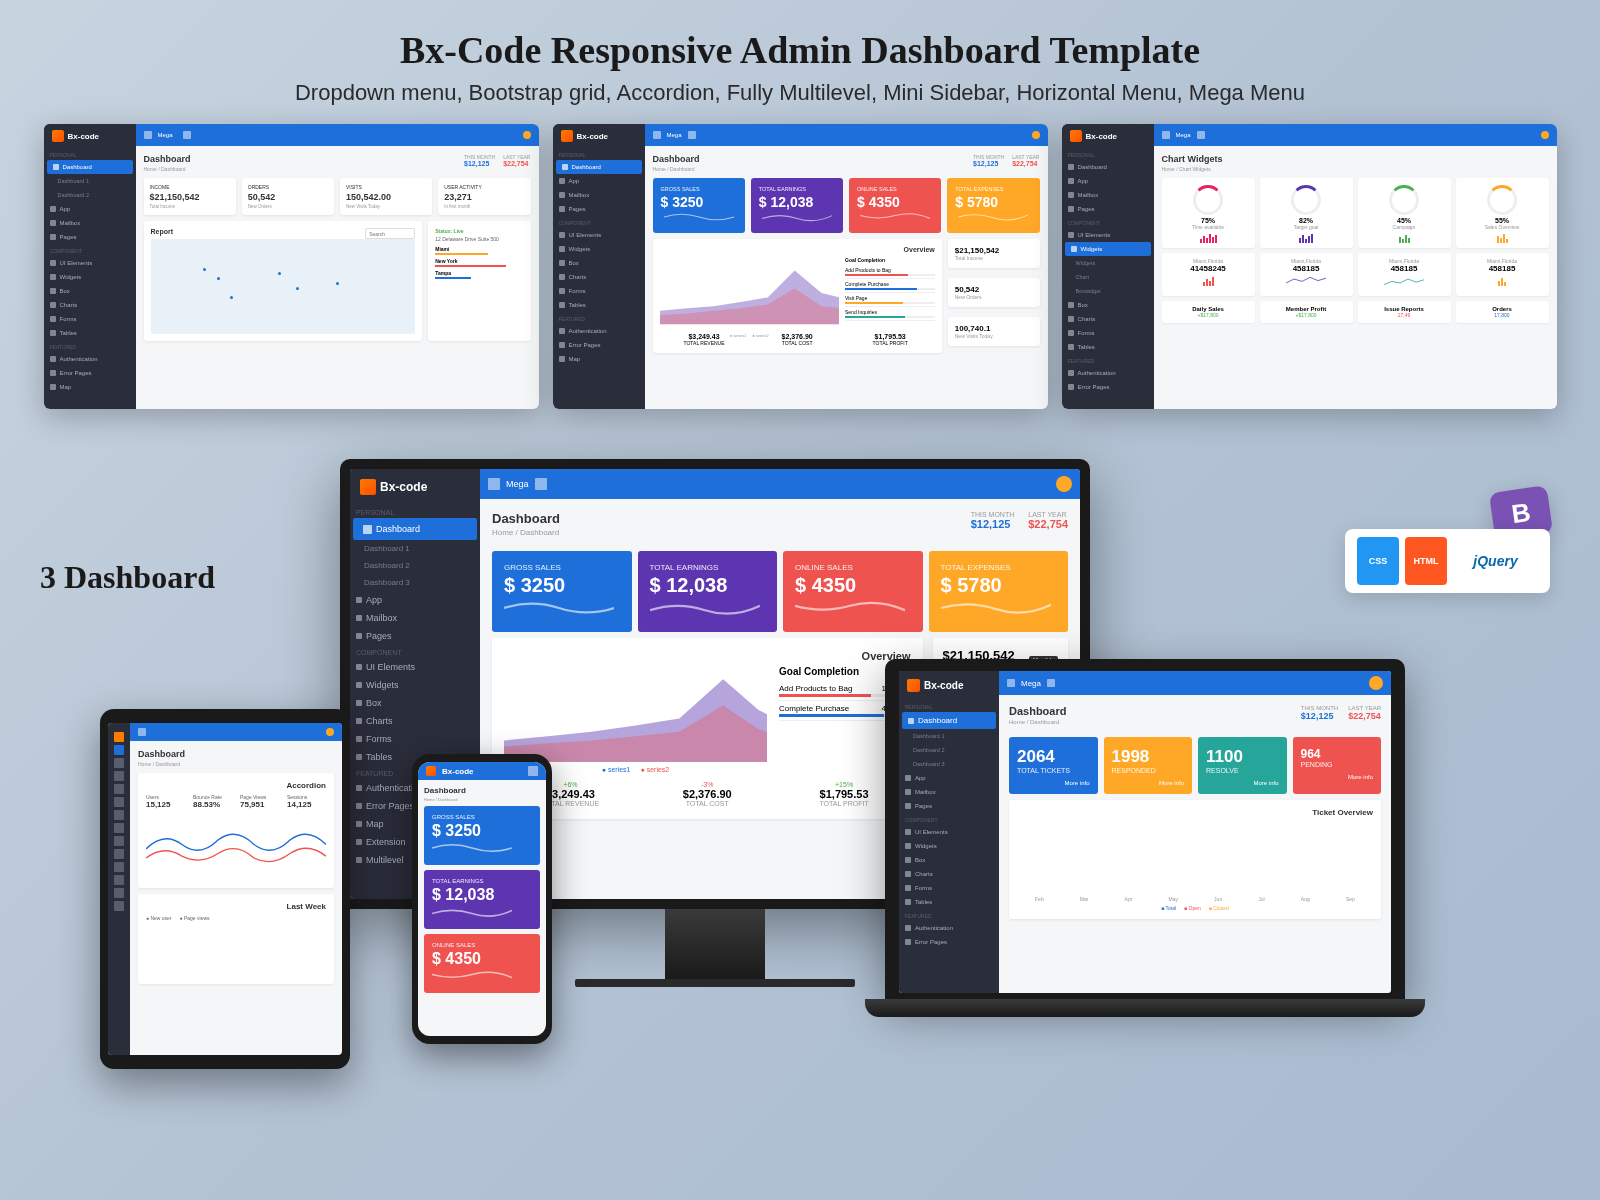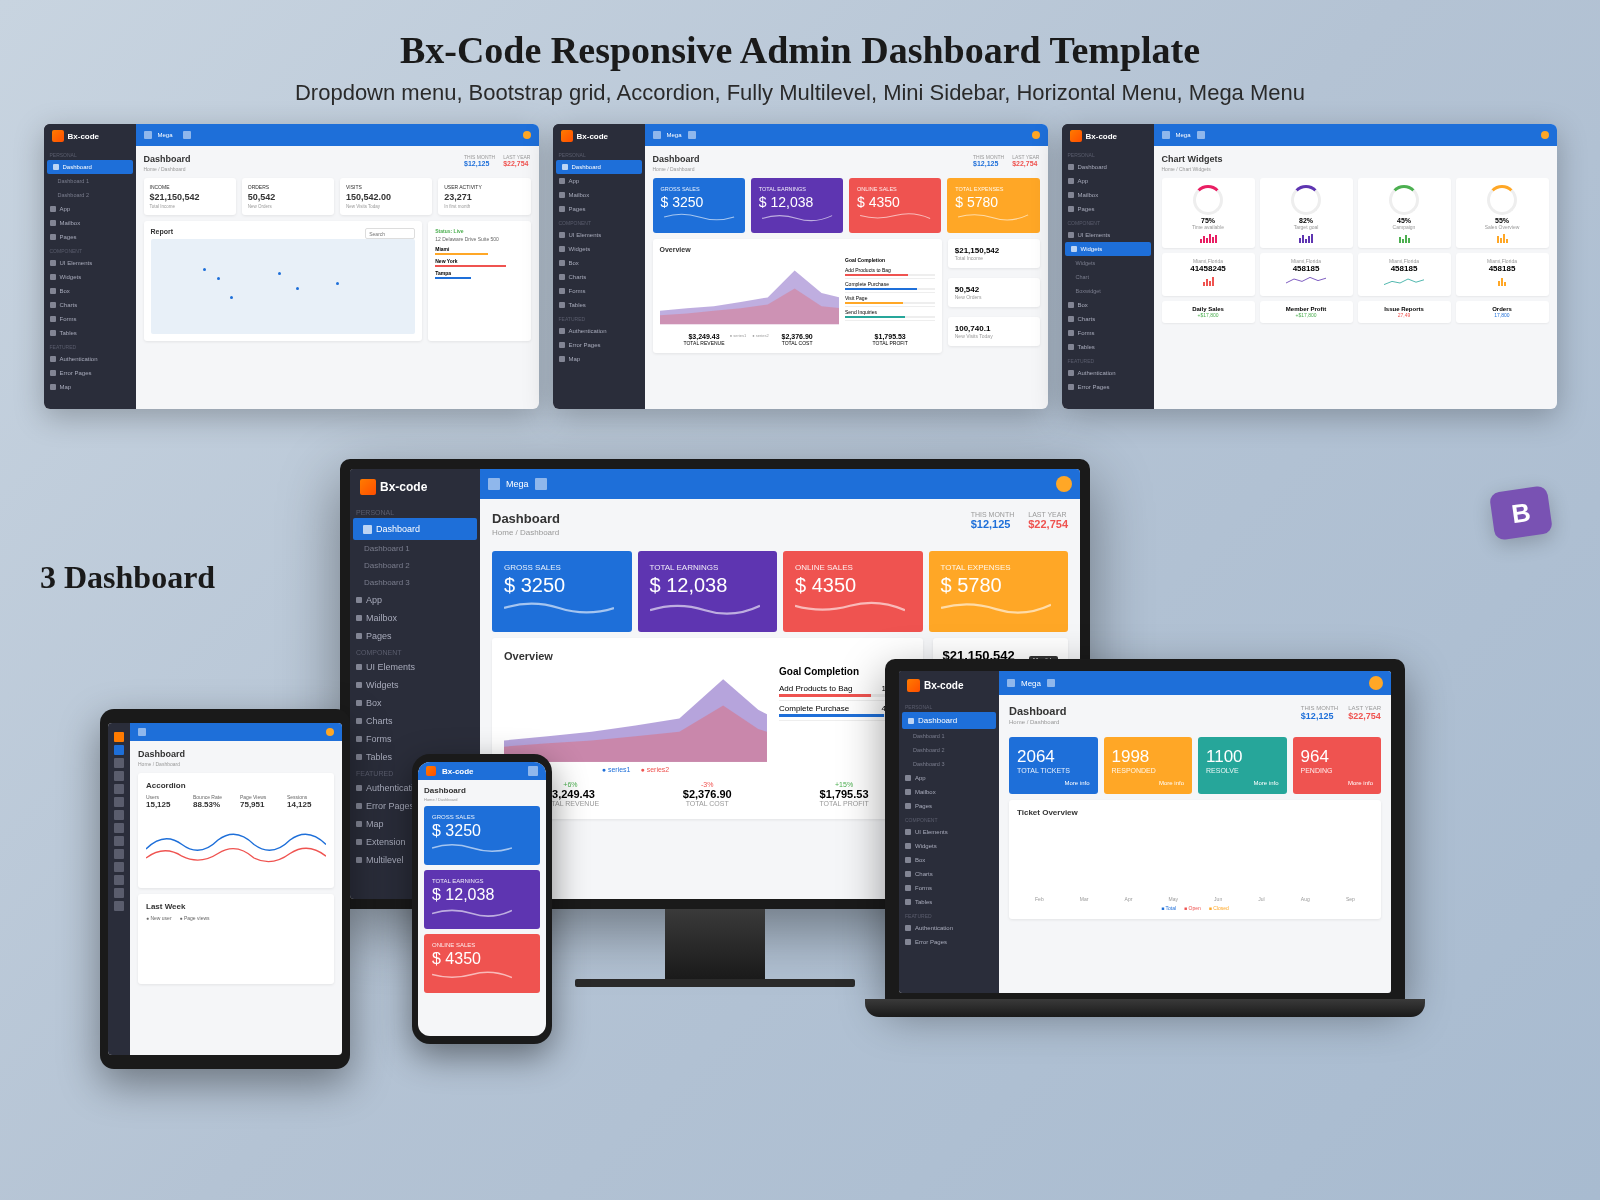--- a/index.html
+++ b/index.html
@@ -23,21 +23,21 @@
 .topbar-icon { width: 8px; height: 8px; background: rgba(255,255,255,0.5); border-radius: 1px; }
 .main-area { flex: 1; padding: 8px; overflow: hidden; }
 .page-title { font-size: 9px; font-weight: 600; color: #333; margin-bottom: 2px; }
 .breadcrumb { font-size: 5px; color: #999; margin-bottom: 6px; }
 .stat-row { display: flex; gap: 6px; margin-bottom: 6px; }
 .stat-card { flex: 1; background: #fff; border-radius: 3px; padding: 6px; box-shadow: 0 1px 3px rgba(0,0,0,0.08); }
 .stat-label { font-size: 5px; opacity: 0.85; text-transform: uppercase; }
 .stat-value { font-size: 11px; font-weight: 600; margin-top: 2px; }
 .stat-sub { font-size: 4.5px; margin-top: 2px; }
 .panel { background: #fff; border-radius: 3px; padding: 7px; box-shadow: 0 1px 3px rgba(0,0,0,0.08); margin-bottom: 6px; }
-.panel-title { font-size: 7px; font-weight: 600; color: #333; margin-bottom: 4px; }
+.panel-title { font-size: 7px; font-weight: 600; color: #333; margin-bottom: 4px; text-align: right; }
 .wave { width: 100%; height: 100%; }
 .world-map { height: 95px; background: #e8f0f8; border-radius: 2px; position: relative; }
 .map-dot { position: absolute; width: 3px; height: 3px; background: #1e6fd9; border-radius: 50%; }
 .middle-section { position: relative; margin-top: 50px; height: 720px; }
 .dash-label { position: absolute; left: 40px; top: 100px; font-size: 32px; font-weight: 700; color: #1a1a1a; font-family: Georgia, serif; }
 .monitor { position: absolute; left: 340px; top: 0; width: 750px; }
 .monitor-screen { width: 750px; height: 450px; background: #1a1a1a; border-radius: 10px; padding: 10px; box-shadow: 0 20px 60px rgba(0,0,0,0.4); }
 .monitor-inner { width: 100%; height: 100%; background: #f5f6f8; border-radius: 4px; overflow: hidden; display: flex; }
 .monitor-stand { width: 100px; height: 70px; background: linear-gradient(#3a3a3a, #1a1a1a); margin: 0 auto; }
 .monitor-base { width: 280px; height: 8px; background: #2a2a2a; margin: 0 auto; border-radius: 2px; }
@@ -63,21 +63,21 @@
 .donut::after { content: ''; position: absolute; top: 22%; left: 22%; width: 56%; height: 56%; background: #fff; border-radius: 50%; }
 .bars-chart { display: flex; gap: 4px; height: 75px; align-items: flex-end; justify-content: space-around; padding: 4px; }
 .bar-group { display: flex; gap: 1px; align-items: flex-end; }
 .bar-group span { width: 3px; }
 .widget-grid { display: grid; grid-template-columns: repeat(4, 1fr); gap: 5px; }
 .widget-card { background: #fff; border-radius: 3px; padding: 5px; box-shadow: 0 1px 2px rgba(0,0,0,0.06); text-align: center; }
 .circle-progress { width: 30px; height: 30px; border-radius: 50%; border: 3px solid #eee; border-top-color: #e91e63; margin: 2px auto; }
 .tile-row { display: flex; gap: 6px; margin-bottom: 6px; }
 .tile { flex: 1; border-radius: 3px; padding: 8px; color: #fff; font-size: 7px; position: relative; overflow: hidden; }
 .tile-label { font-size: 5.5px; text-transform: uppercase; opacity: 0.9; }
-.tile-value { font-size: 14px; font-weight: 400; margin-top: 2px; }
+.tile-value { font-size: 14px; font-weight: 700; margin-top: 2px; }
 .audience-stats { display: flex; gap: 8px; font-size: 5px; color: #666; margin: 4px 0; }
 .audience-stats .as { flex: 1; }
 .audience-stats .av { font-size: 8px; font-weight: 600; color: #333; }
 .goal-item { font-size: 5px; padding: 2px 0; border-bottom: 1px solid #eee; }
 .goal-bar { height: 2px; background: #eee; margin-top: 1px; }
 .goal-bar span { display: block; height: 100%; }
 .summary-row { display: flex; gap: 4px; font-size: 5px; }
 .summary-item { flex: 1; text-align: center; }
 .summary-val { font-size: 7px; font-weight: 600; }
 </style>
@@ -559,20 +559,25 @@
         </div>
       </div>
     </div>
   </div>
 </div>
 
 <div class="middle-section">
   <div class="dash-label">3 Dashboard</div>
 
   <div class="bootstrap-badge">B</div>
+  <div class="tech-badges">
+    <div class="badge css">CSS</div>
+    <div class="badge html">HTML</div>
+    <div class="badge jq">jQuery</div>
+  </div>
 
   <div class="monitor">
     <div class="monitor-screen">
         <div class="monitor-inner">
       <div class="sidebar" style="width:130px;font-size:8px">
         <div class="sidebar-header" style="padding:10px">
               <div class="logo-icon" style="width:16px;height:16px"></div>
               <span class="logo-text" style="font-size:12px">Bx-code</span>
             </div>
         <div class="side-section" style="font-size:7px">PERSONAL</div>
@@ -985,21 +990,21 @@
                   <div class="tile-value" style="font-size:17px">1998</div>
                   <div class="tile-label" style="font-size:7px">Responded</div>
                   <div style="font-size:6px;text-align:right;margin-top:6px">More info</div>
                 </div>
             <div class="tile" style="background:#26a69a;padding:8px">
                   <div class="tile-value" style="font-size:17px">1100</div>
                   <div class="tile-label" style="font-size:7px">Resolve</div>
                   <div style="font-size:6px;text-align:right;margin-top:6px">More info</div>
                 </div>
             <div class="tile" style="background:#ef5350;padding:8px">
-                  <div class="tile-value" style="font-size:17px">964</div>
+                  <div class="tile-value" style="font-size:12px">964</div>
                   <div class="tile-label" style="font-size:7px">Pending</div>
                   <div style="font-size:6px;text-align:right;margin-top:6px">More info</div>
                 </div>
           </div>
           <div style="display:flex;gap:8px">
             <div class="panel" style="flex:2;padding:8px">
               <div class="panel-title" style="font-size:8px">Ticket Overview</div>
               <div class="bars-chart">
                 <div class="bar-group">
                       <span style="height:60%;background:#1e6fd9"></span>

